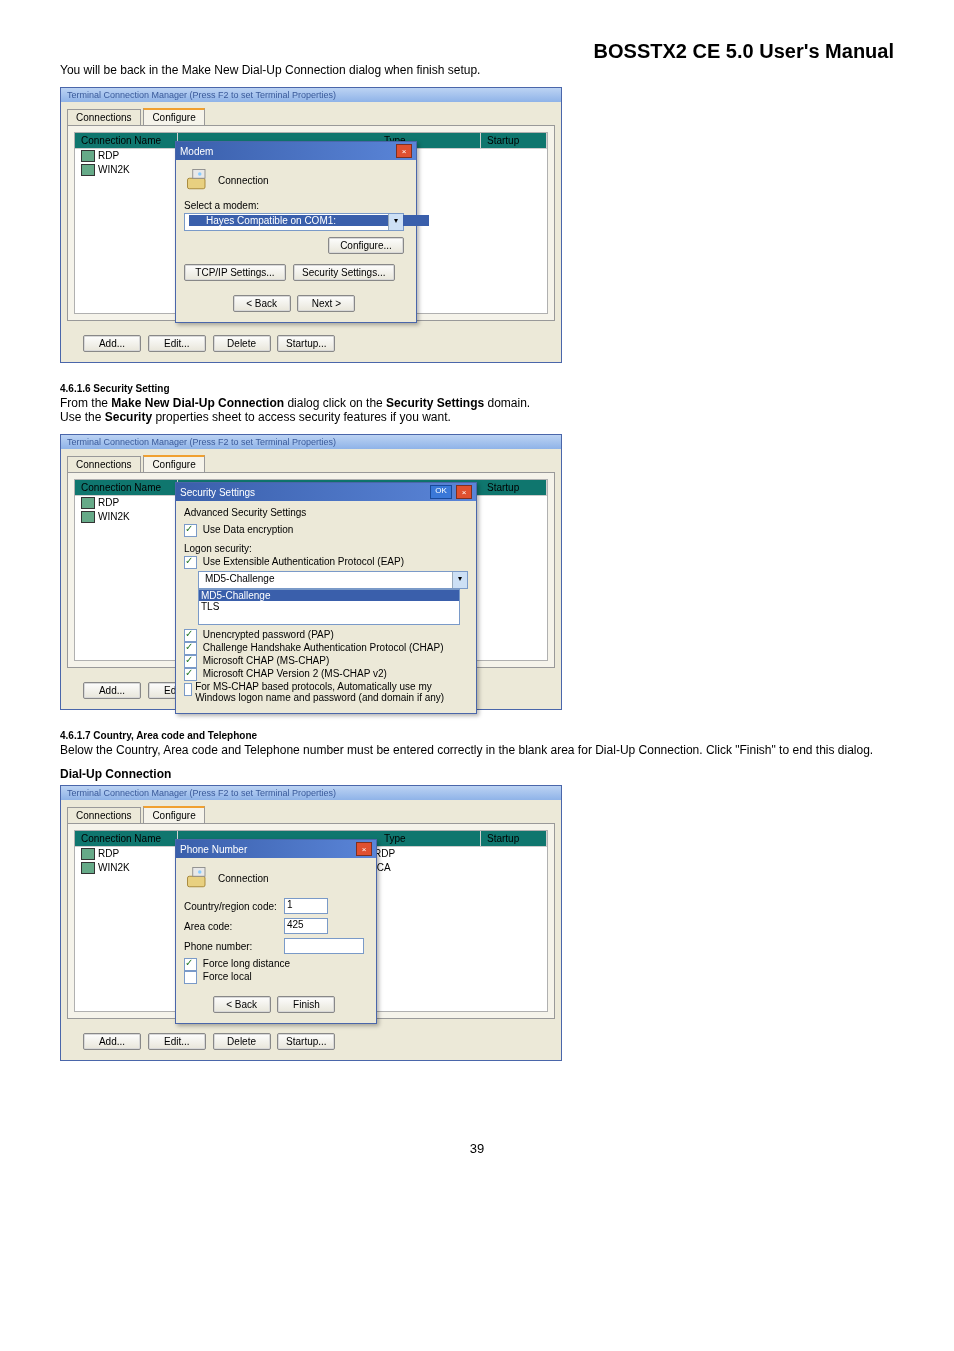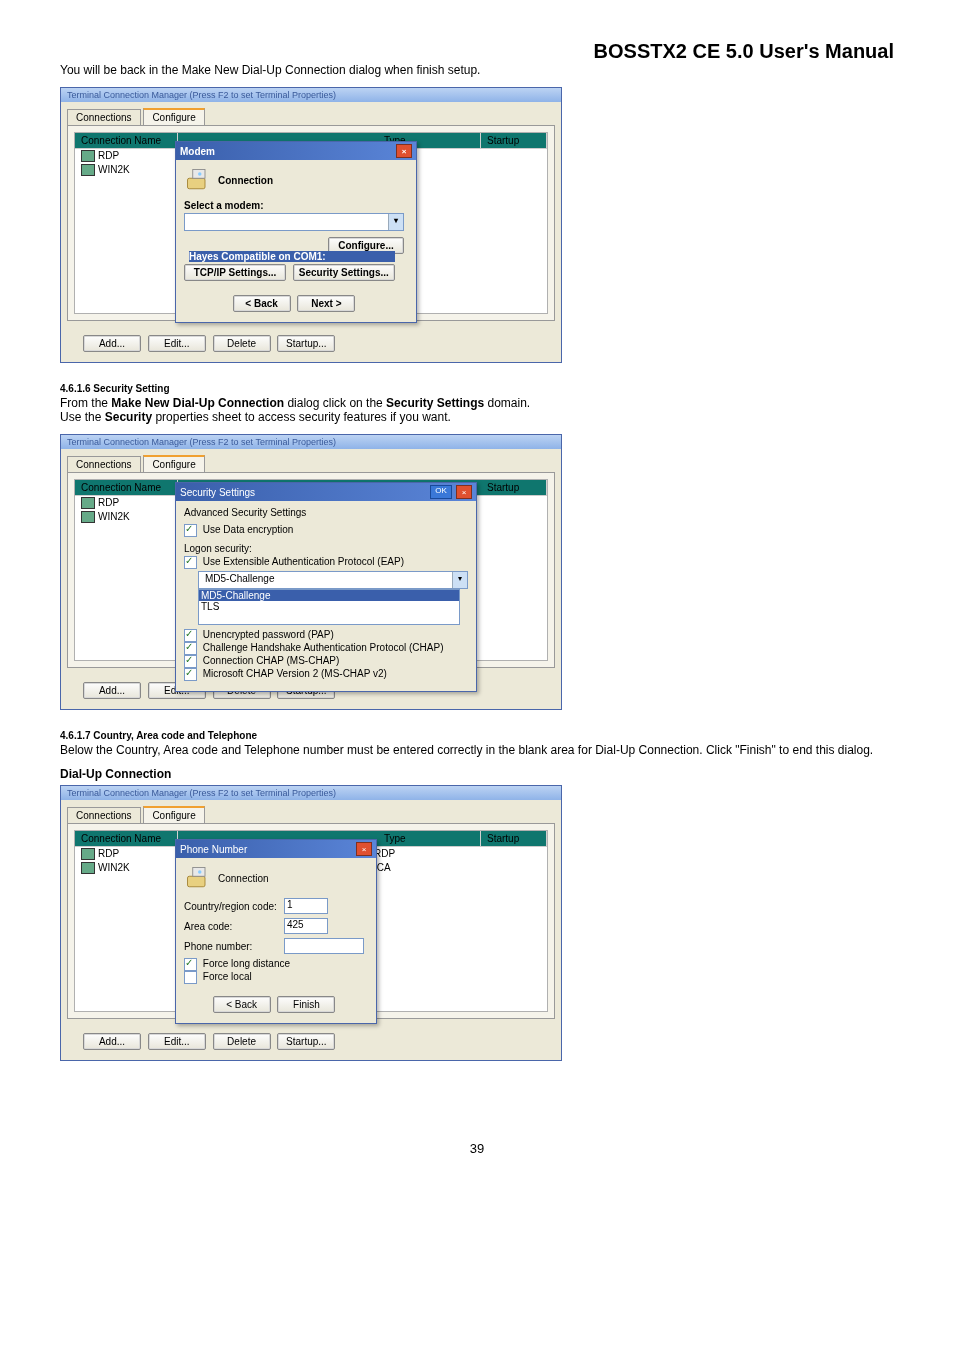--- a/index.html
+++ b/index.html
@@ -185,24 +185,23 @@
     border: 1px solid #7a9ac8;
     background: #fff;
     padding: 1px 4px;
     height: 14px;
     position: relative;
     width: 180px;
   }
   .dropdown .dd-sel {
     background: #3a5fab;
     color: #fff;
-    padding: 0 0;
+    padding: 0 17px;
     display: inline-block;
     width: calc(100% - 4px);
-    margin-top: 36px;
   }
   .dropdown .dd-arrow {
     position: absolute;
     right: 0; top: 0; bottom: 0;
     width: 14px;
     background: #cde0f5;
     border-left: 1px solid #9ab;
     text-align: center;
     font-size: 8px;
     line-height: 14px;
@@ -282,21 +281,21 @@
           <span class="icon"></span>
           <span class="cname">RDP</span>
           <span class="ctype">RDP</span>
         </div>
         <div class="conn-row">
           <span class="icon"></span>
           <span class="cname">WIN2K</span>
           <span class="ctype">ICA</span>
         </div>
 
-        <div class="popup" style="left:100px; top:-8px; width:240px;font-weight:bold;">
+        <div class="popup" style="left:100px; top:-8px; width:240px;">
           <div class="popup-title">
             <span>Modem</span>
             <span class="popup-closebtn">×</span>
           </div>
           <div class="popup-body">
             <div style="display:flex;align-items:center;gap:6px;margin-bottom:6px;">
               <span class="wiz-icon">
                 <svg viewBox="0 0 32 32">
                     <rect x="4" y="14" width="20" height="12" rx="2" fill="#e8d080" stroke="#a08030"></rect>
                     <rect x="10" y="4" width="14" height="10" fill="#e8e8e8" stroke="#888"></rect>
@@ -394,25 +393,29 @@
             <div style="margin-top:4px;">
               <span class="chk checked"></span>
               <span>Unencrypted password (PAP)</span>
             </div>
             <div>
               <span class="chk checked"></span>
               <span>Challenge Handshake Authentication Protocol (CHAP)</span>
             </div>
             <div>
               <span class="chk checked"></span>
-              <span>Connection CHAP (MS-CHAP)</span>
+              <span>Microsoft CHAP (MS-CHAP)</span>
             </div>
             <div>
               <span class="chk checked"></span>
               <span>Microsoft CHAP Version 2 (MS-CHAP v2)</span>
+            </div>
+            <div style="display:flex;align-items:flex-start;">
+              <span class="chk" style="margin-top:2px;"></span>
+              <span>For MS-CHAP based protocols, Automatically use my Windows logon name and password (and domain if any)</span>
             </div>
           </div>
         </div>
 
       </div>
     </div>
   </div>
   <div class="tcm-buttons">
     <span class="ce-btn">Add...</span>
     <span class="ce-btn">Edit...</span>

